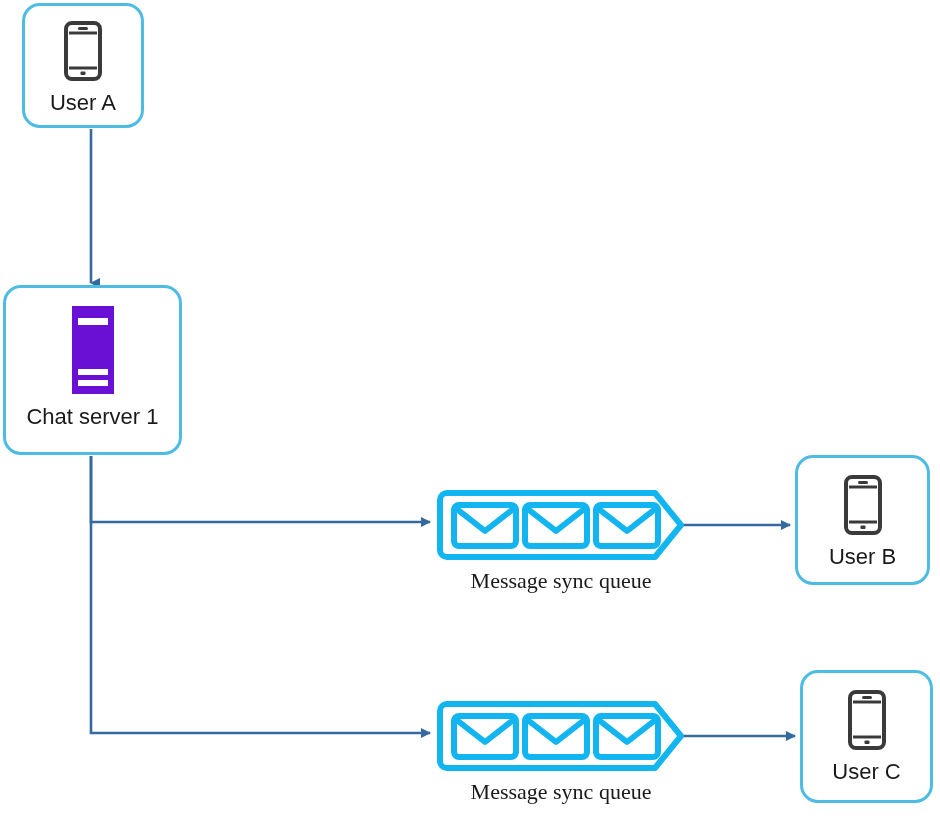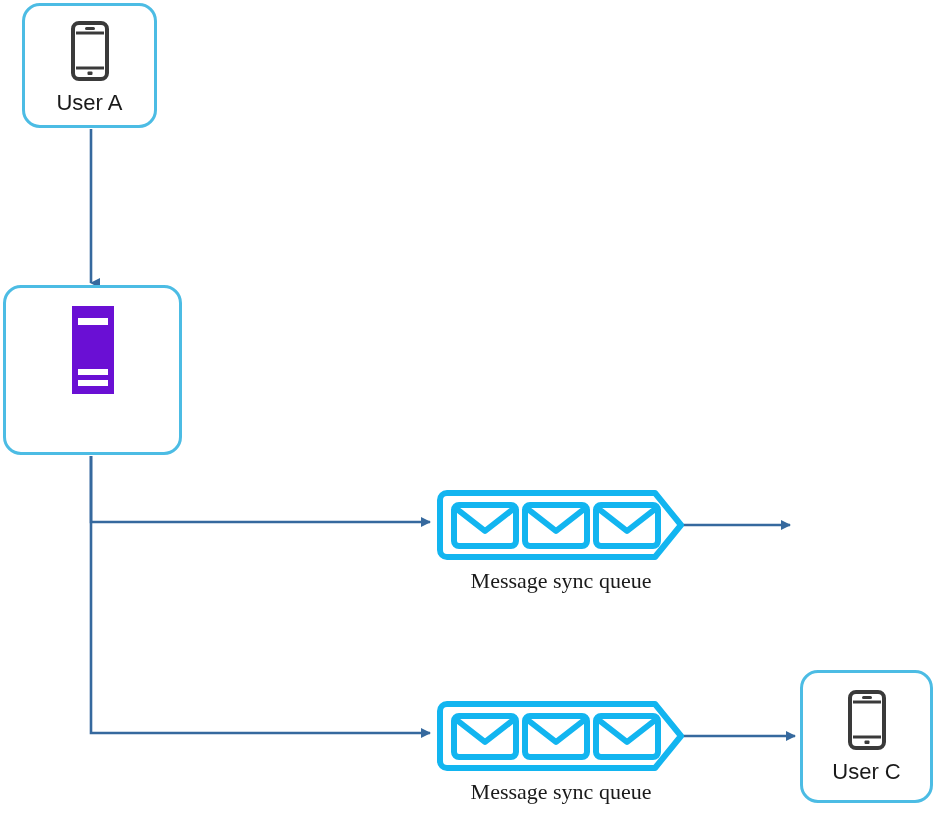--- a/index.html
+++ b/index.html
@@ -92,21 +92,21 @@
 
     <path d="M91,456 L91,522 L430,522" fill="none" stroke="#36699E" stroke-width="2.6" marker-end="url(#arrowhead-right)"></path>
 
     <path d="M91,456 L91,733 L430,733" fill="none" stroke="#36699E" stroke-width="2.6" marker-end="url(#arrowhead-right)"></path>
 
     <line x1="683" y1="525" x2="790" y2="525" stroke="#36699E" stroke-width="2.6" marker-end="url(#arrowhead-right)"></line>
 
     <line x1="683" y1="736" x2="795" y2="736" stroke="#36699E" stroke-width="2.6" marker-end="url(#arrowhead-right)"></line>
   </svg>
 
-  <div class="node-box" style="left:22px; top:3px; width:135px; height:125px; padding-top:14px;">
+  <div class="node-box" style="left:22px; top:3px; width:122px; height:125px; padding-top:14px;">
     <span>
       <svg class="phone-icon" width="40" height="62" viewBox="0 0 40 62" xmlns="http://www.w3.org/2000/svg">
         <rect x="3" y="3" width="34" height="56" rx="6" ry="6" fill="none" stroke="#3A3A3A" stroke-width="4"></rect>
         <line x1="6" y1="13" x2="34" y2="13" stroke="#3A3A3A" stroke-width="3"></line>
         <line x1="6" y1="48" x2="34" y2="48" stroke="#3A3A3A" stroke-width="3"></line>
         <rect x="15" y="7" width="10" height="3" rx="1.5" fill="#3A3A3A"></rect>
         <rect x="17.5" y="51.5" width="5" height="3.5" rx="1" fill="#3A3A3A"></rect>
       </svg>
     </span>
     <span class="node-label" style="margin-top:8px;">User A</span>
@@ -114,22 +114,35 @@
 
   <div class="node-box" style="left:3px; top:285px; width:179px; height:170px; padding-top:18px;">
     <span>
       <svg class="server-icon" width="42" height="88" viewBox="0 0 42 88" xmlns="http://www.w3.org/2000/svg">
         <rect x="0" y="0" width="42" height="88" fill="#6A0FD4"></rect>
         <rect x="6" y="12" width="30" height="7" fill="#ffffff"></rect>
         <rect x="6" y="63" width="30" height="6" fill="#ffffff"></rect>
         <rect x="6" y="74" width="30" height="6" fill="#ffffff"></rect>
       </svg>
     </span>
+    <span class="node-label" style="margin-top:10px;">Chat server 1</span>
   </div>
 
+  <div class="node-box" style="left:795px; top:455px; width:135px; height:130px; padding-top:16px;">
+    <span>
+      <svg class="phone-icon" width="40" height="62" viewBox="0 0 40 62" xmlns="http://www.w3.org/2000/svg">
+        <rect x="3" y="3" width="34" height="56" rx="6" ry="6" fill="none" stroke="#3A3A3A" stroke-width="4"></rect>
+        <line x1="6" y1="13" x2="34" y2="13" stroke="#3A3A3A" stroke-width="3"></line>
+        <line x1="6" y1="48" x2="34" y2="48" stroke="#3A3A3A" stroke-width="3"></line>
+        <rect x="15" y="7" width="10" height="3" rx="1.5" fill="#3A3A3A"></rect>
+        <rect x="17.5" y="51.5" width="5" height="3.5" rx="1" fill="#3A3A3A"></rect>
+      </svg>
+    </span>
+    <span class="node-label" style="margin-top:8px;">User B</span>
+  </div>
 
   <div class="node-box" style="left:800px; top:670px; width:133px; height:133px; padding-top:16px;">
     <span>
       <svg class="phone-icon" width="40" height="62" viewBox="0 0 40 62" xmlns="http://www.w3.org/2000/svg">
         <rect x="3" y="3" width="34" height="56" rx="6" ry="6" fill="none" stroke="#3A3A3A" stroke-width="4"></rect>
         <line x1="6" y1="13" x2="34" y2="13" stroke="#3A3A3A" stroke-width="3"></line>
         <line x1="6" y1="48" x2="34" y2="48" stroke="#3A3A3A" stroke-width="3"></line>
         <rect x="15" y="7" width="10" height="3" rx="1.5" fill="#3A3A3A"></rect>
         <rect x="17.5" y="51.5" width="5" height="3.5" rx="1" fill="#3A3A3A"></rect>
       </svg>

